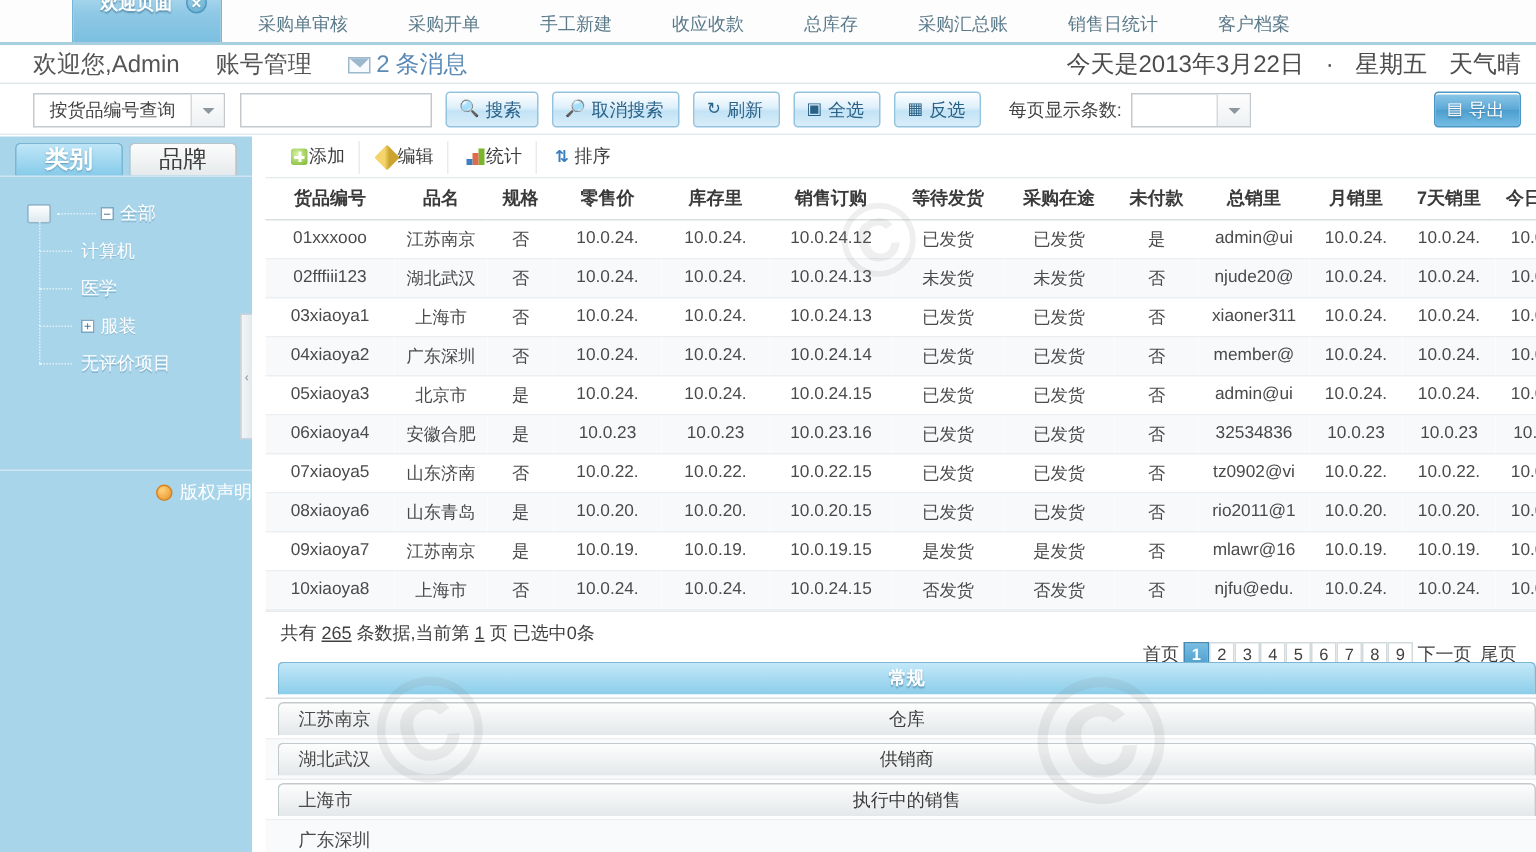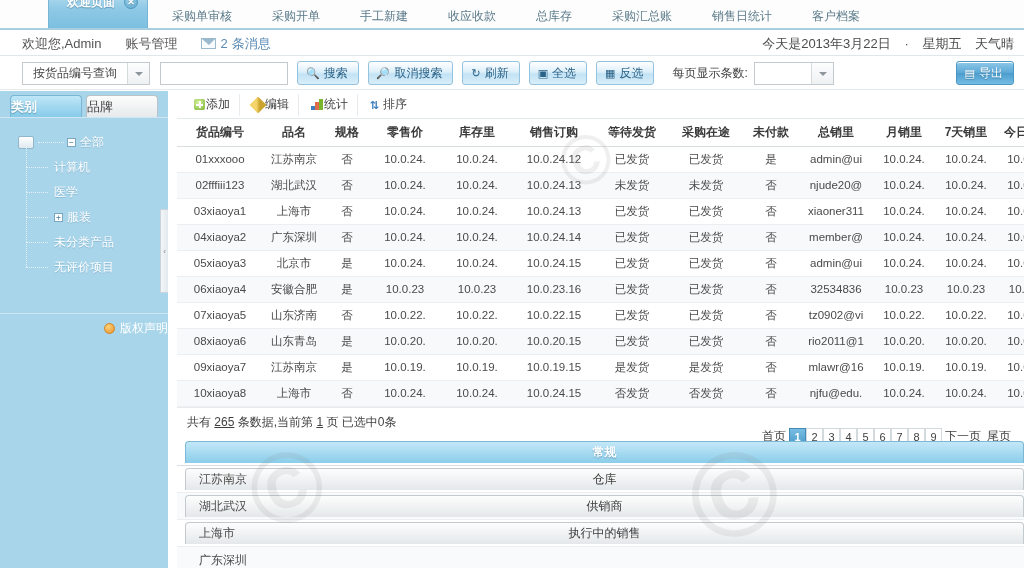--- a/index.html
+++ b/index.html
@@ -82,21 +82,21 @@
     cursor: pointer;
   }
 
   
   .infobar {
     position: absolute; left: 0; top: 32px;
     width: 1024px; height: 24px;
     border-bottom: 1px solid #dfe7ea;
     display: flex;
     align-items: center;
-    font-size: 13px;
+    font-size: 16px;
     color: #555;
     padding: 0 10px 0 22px;
   }
   .infobar .link { color: #555; margin-right: 24px; white-space: nowrap; cursor: pointer; }
   .infobar .msg { display: flex; align-items: center; gap: 4px; color: #5a8ab5; cursor: pointer; }
   .env-ico {
     display: inline-block;
     width: 15px; height: 11px;
     border: 1px solid #9bb8cc;
     background: #f7fbfe;
@@ -204,21 +204,22 @@
     display: flex;
     height: 26px;
     padding-left: 10px;
     padding-top: 4px;
     gap: 4px;
   }
   .side-tab {
     flex: 0 0 72px;
     height: 22px;
     line-height: 21px;
-    font-size: 13px;
+    text-align: center;
+    font-size: 16px;
     border: 1px solid #b9c3c8;
     border-bottom: none;
     border-radius: 4px 4px 0 0;
     background: linear-gradient(to bottom,#fcfcfc,#e6eaec);
     color: #3f3f3f;
     cursor: pointer;
   }
   .side-tab.active {
     background: linear-gradient(to bottom,#bfe6f7,#86cbe9);
     border-color: #7ab6d4;
@@ -586,23 +587,20 @@
             <span class="lbl">计算机</span>
           </div>
           <div class="tnode lvl1">
             <span class="lbl">医学</span>
           </div>
           <div class="tnode lvl1">
             <span class="plus">+</span>
             <span class="lbl">服装</span>
           </div>
           <div class="tnode lvl1">
-            <span class="lbl">未分类产品</span>
-          </div>
-          <div class="tnode lvl1">
             <span class="lbl">无评价项目</span>
           </div>
         </div>
     </div>
     <div class="side-copy">
       <span class="dot-ico"></span>
       <span>版权声明</span>
     </div>
     <div class="side-rest"></div>
     <div class="side-handle">‹</div>

